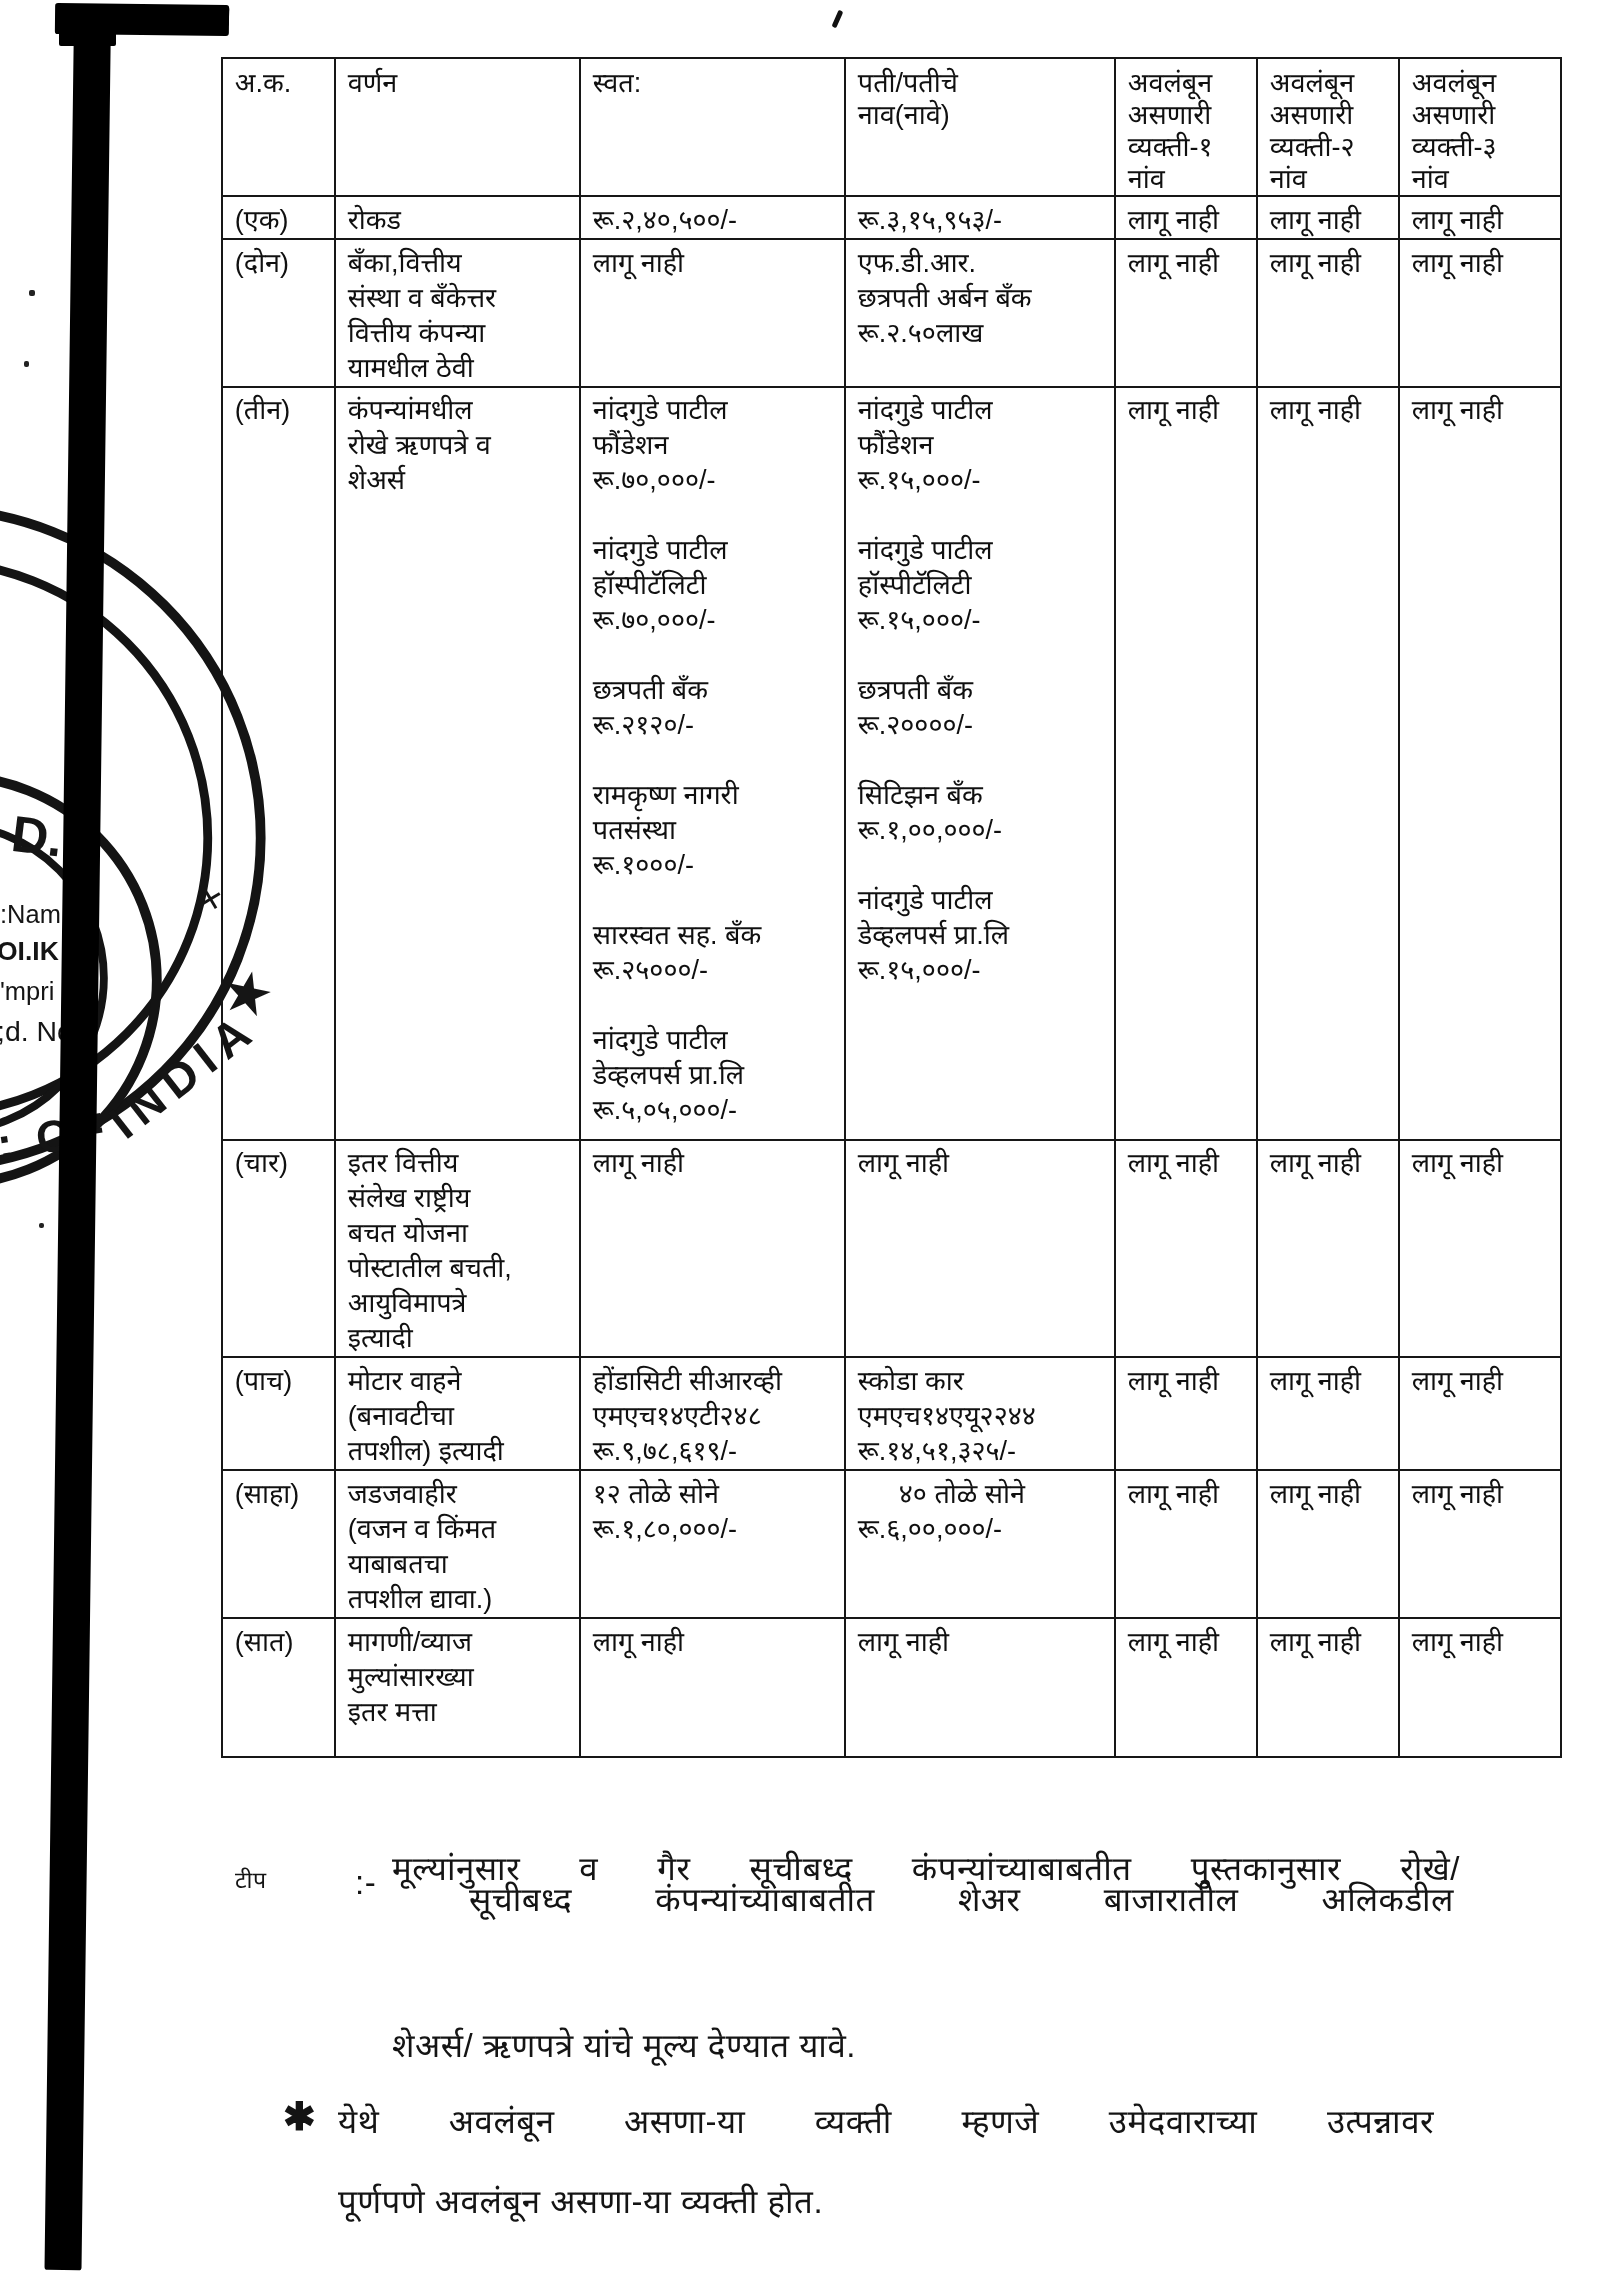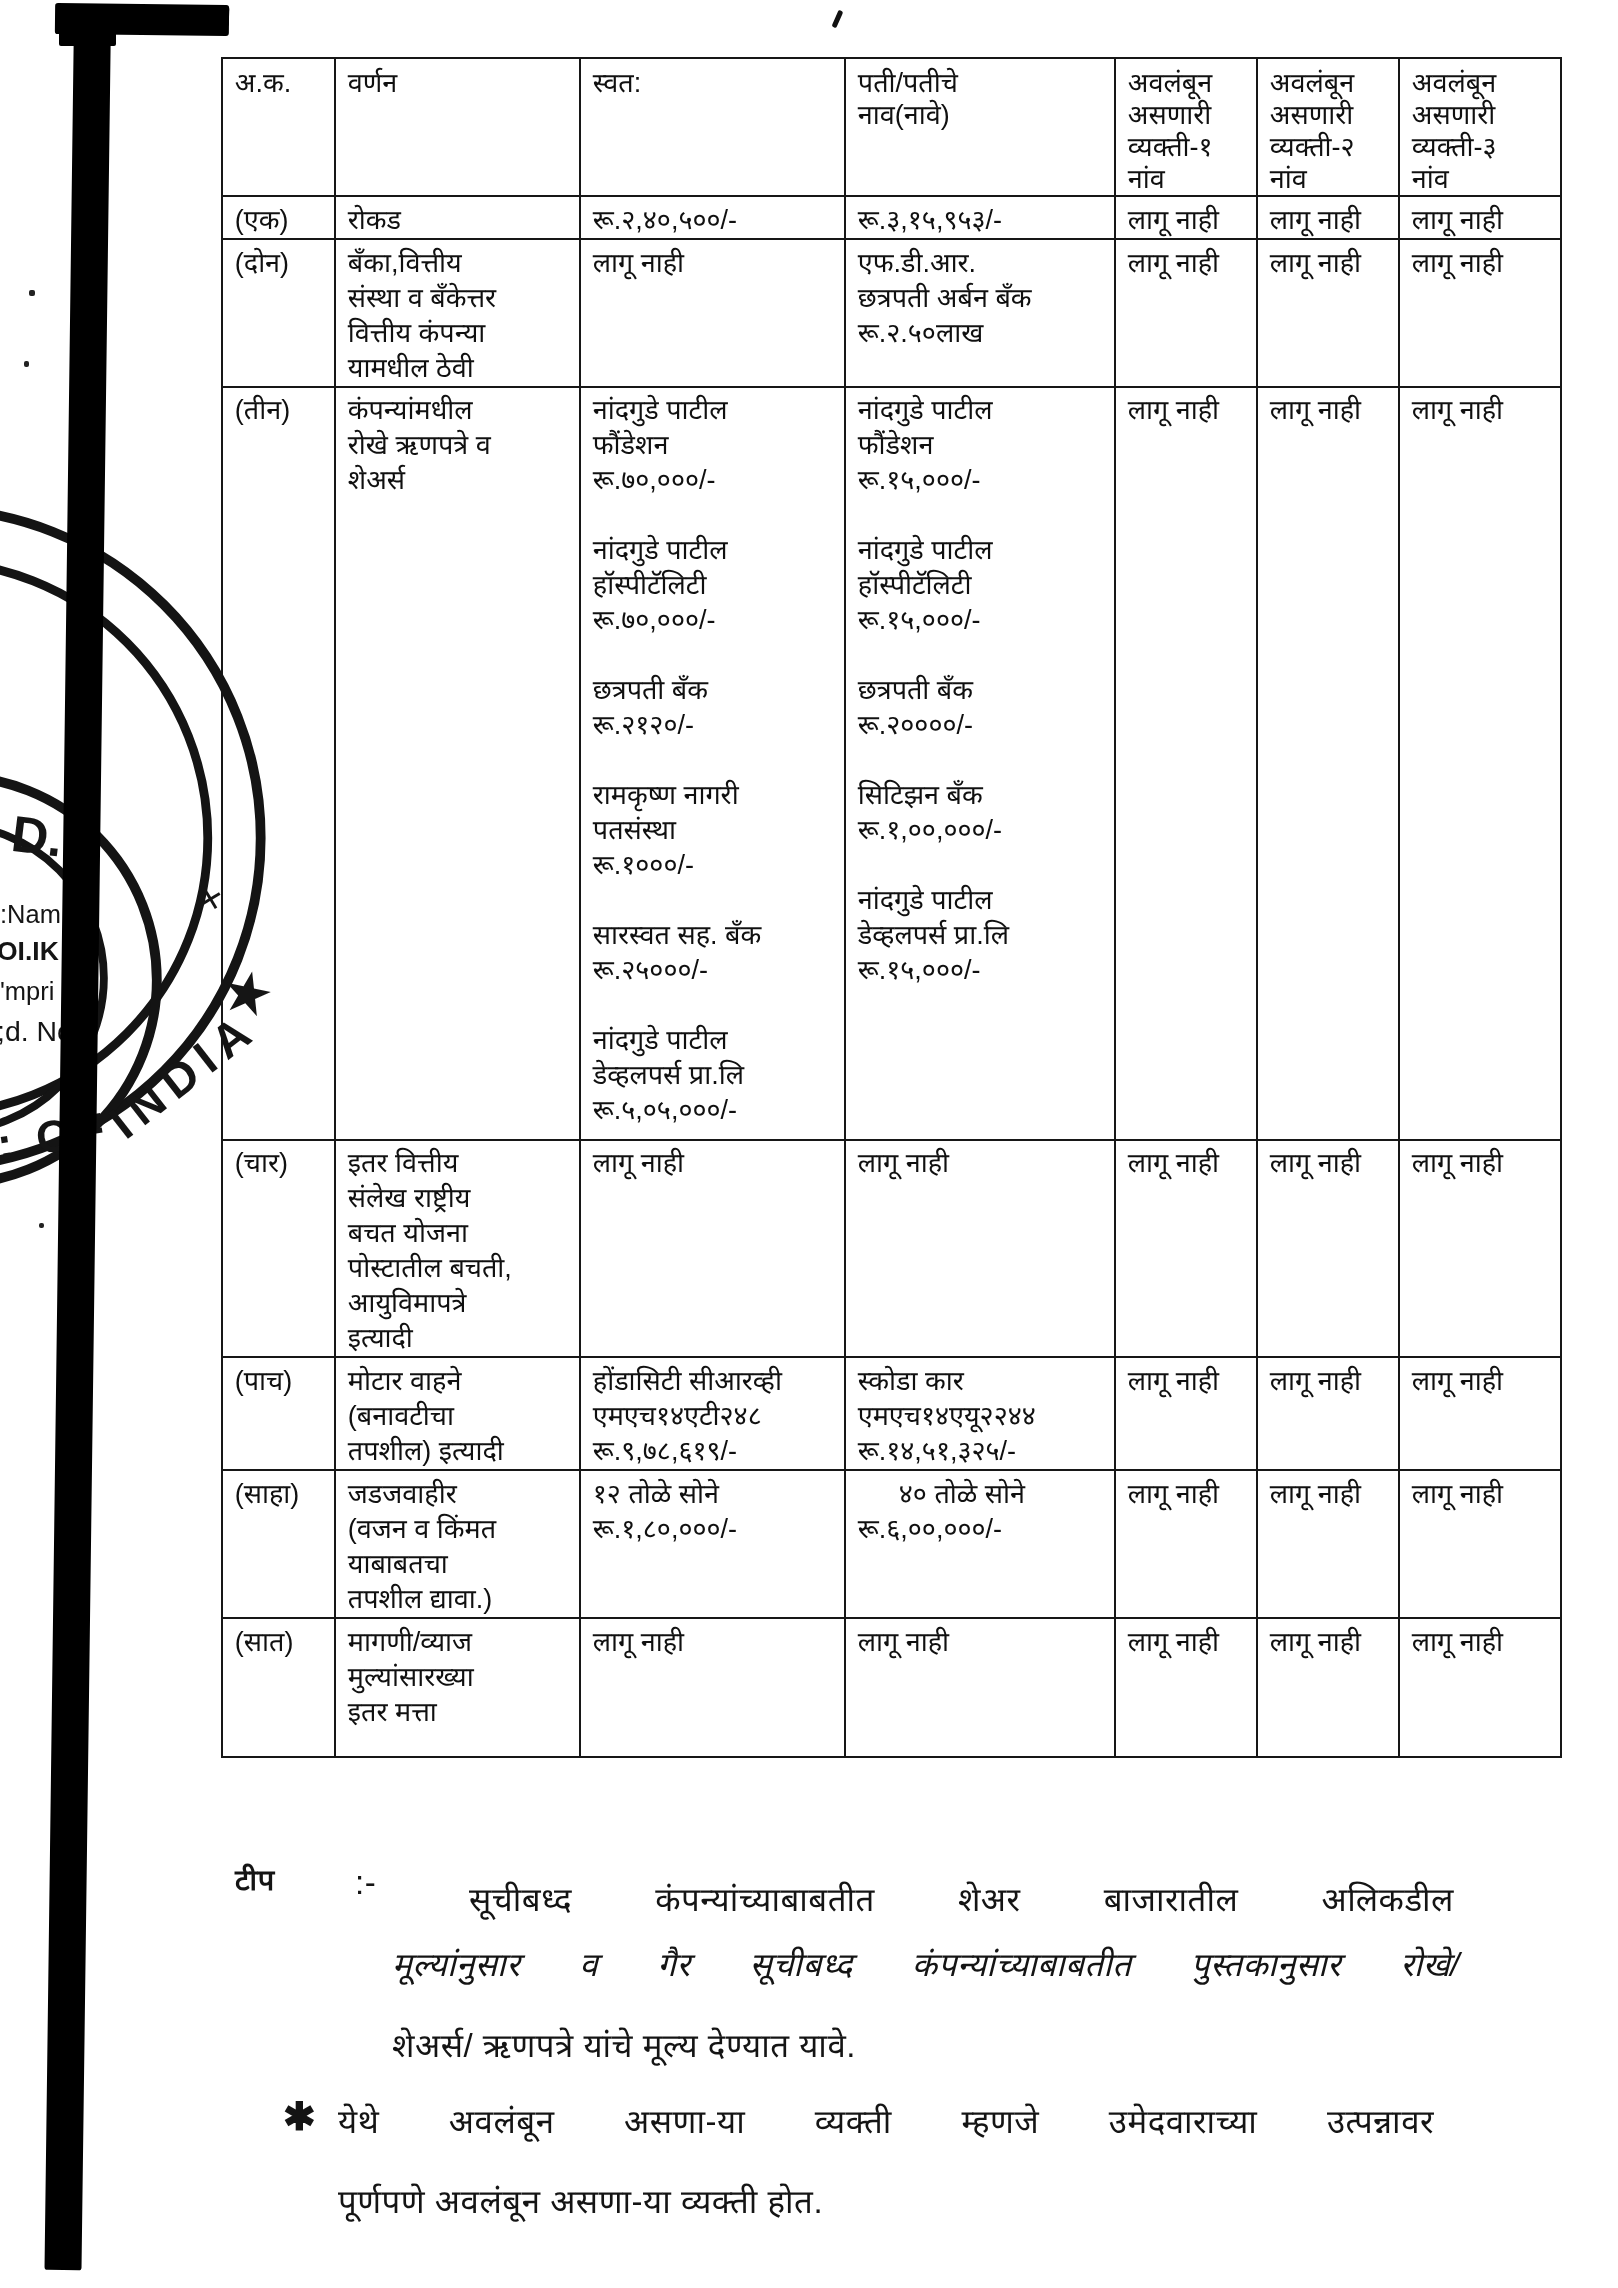--- a/index.html
+++ b/index.html
@@ -17,21 +17,21 @@
     font-size:27px;line-height:35px;font-weight:400;
     white-space:pre-line;padding:5.9px 7.8px 0 11.8px;overflow:hidden;
   }
   .asset-table th{line-height:32px;padding-top:7.8px;}
   .na{font-weight:700;}
   .ctr{text-align:center;}
   .indent{text-indent:41px;}
   
   .note{position:absolute;font-size:33px;color:#141414;letter-spacing:0.5px;line-height:45px;}
   .just{text-align:justify;text-align-last:justify;}
-  .tip{font-weight:700;font-size:29px;}
+  .tip{font-weight:400;font-size:23px;}
   .star-mark{font-weight:700;font-size:39px;}
   
   .artifact{position:absolute;background:#000;}
   .bar{left:74px;top:15.7px;width:37px;height:2254px;transform:rotate(.75deg);transform-origin:top left;border-radius:2.9px;}
   .smudge1{left:55px;top:3.9px;width:174px;height:31px;transform:rotate(.6deg);border-radius:2.9px;}
   .smudge2{left:145px;top:6.9px;width:84px;height:16.7px;transform:rotate(2.2deg);}
   .smudge3{left:59px;top:31px;width:57px;height:14.7px;border-radius:2px;}
   .tick{left:835px;top:9.8px;width:4.9px;height:17.6px;background:#111;transform:rotate(24deg);border-radius:2px;}
   .dot{width:5.9px;height:5.9px;background:#222;border-radius:2px;}
   .stamp{position:absolute;left:-392px;top:441px;}
@@ -216,21 +216,21 @@
       <text x="600" y="475" font-size="30" transform="rotate(14 600 475)">✕</text>
       <text x="622" y="578" font-size="60" transform="rotate(12 622 578)">★</text>
       <text x="528" y="714" font-size="48" font-weight="bold" letter-spacing="9" transform="rotate(-38 528 714)">INDIA</text>
       <text x="400" y="734" font-size="46" font-weight="bold" letter-spacing="6" transform="rotate(-9 400 734)">: OF</text>
     </g>
   </svg>
 
   <span class="note tip" style="left:235px;top:1858px;">टीप</span>
   <span class="note" style="left:355px;top:1860px;">:-</span>
   <div class="note just" style="left:469px;top:1860px;width:985px;margin-top:17px;">सूचीबध्द कंपन्यांच्याबाबतीत शेअर बाजारातील अलिकडील</div>
-  <div class="note just" style="left:392px;top:1942px;width:1068px;font-style:italic;">मूल्यांनुसार व गैर सूचीबध्द कंपन्यांच्याबाबतीत पुस्तकानुसार रोखे/</div>
+  <div class="note just" style="left:392px;top:1846px;width:1068px;">मूल्यांनुसार व गैर सूचीबध्द कंपन्यांच्याबाबतीत पुस्तकानुसार रोखे/</div>
   <div class="note" style="left:392px;top:2023px;">शेअर्स/ ऋणपत्रे यांचे मूल्य देण्यात यावे.</div>
   <span class="note star-mark" style="left:283px;top:2094px;">✱</span>
   <div class="note just" style="left:338px;top:2099px;width:1096px;">येथे अवलंबून असणा-या व्यक्ती म्हणजे उमेदवाराच्या उत्पन्नावर</div>
   <div class="note" style="left:338px;top:2179px;">पूर्णपणे अवलंबून असणा-या व्यक्ती होत.</div>
 
   <div class="artifact bar"></div>
   <div class="artifact smudge1"></div>
   <div class="artifact smudge2"></div>
   <div class="artifact smudge3"></div>
   <div class="artifact tick"></div>

